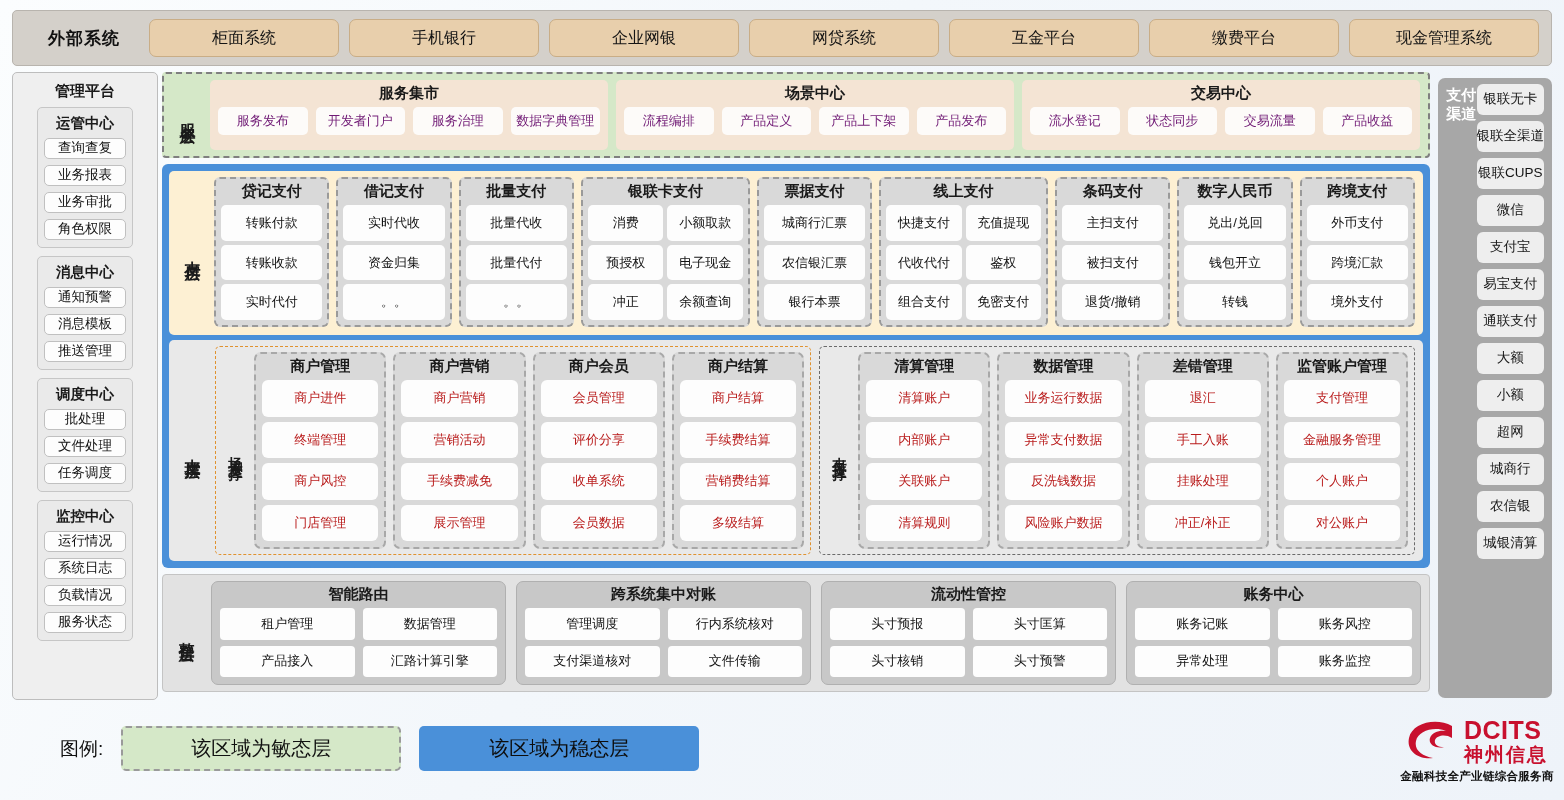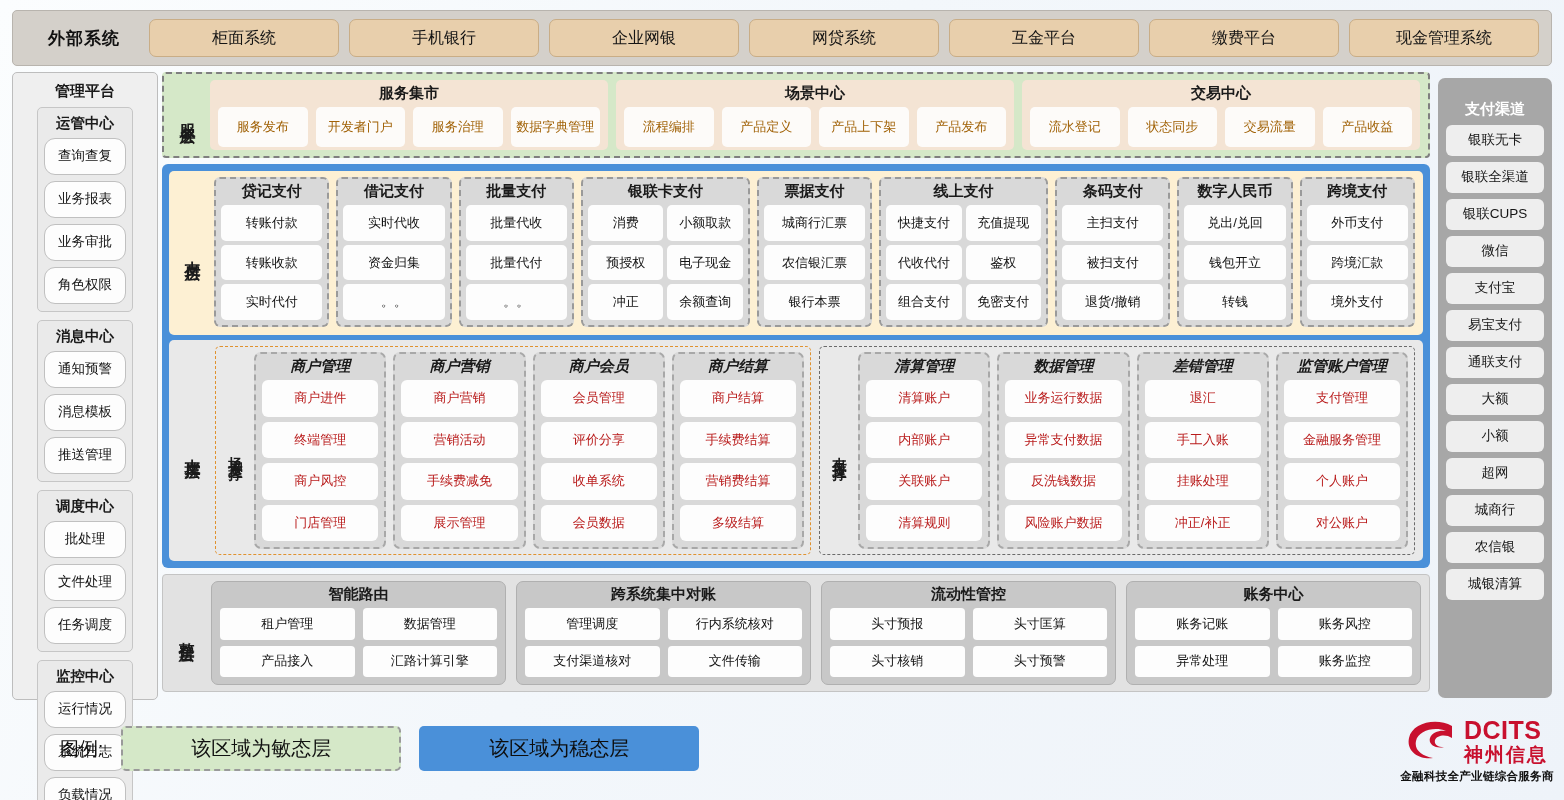--- a/index.html
+++ b/index.html
@@ -42,30 +42,30 @@
     padding:6px 24px; display:flex; flex-direction:column;
   }
   .leftcol-title{ font-size:15px; font-weight:bold; text-align:center; padding:3px 0 6px; }
   .lgroup{
     background:#eaeaea; border:1px solid #c6c6c6; border-radius:5px;
     padding:5px 6px 7px; margin-bottom:8px;
   }
   .lgroup:last-child{ margin-bottom:0; }
   .lgroup-title{ font-size:14.5px; font-weight:bold; text-align:center; padding:1px 0 5px; }
   .lbtn{
-    height:37px; background:#fdfdfd; border:1px solid #c0c0c0; border-radius:11px;
+    height:21px; background:#fdfdfd; border:1px solid #c0c0c0; border-radius:5px;
     font-size:13.5px; margin-bottom:6px; color:#111;
   }
   .lbtn:last-child{ margin-bottom:0; }
 
   
   .rightcol{
     position:absolute; left:1438px; top:78px; width:114px; height:620px;
-    background:#a7a7a7; border-radius:7px; padding:20px 8px;
-    display:flex; flex-direction:column;
+    background:#a7a7a7; border-radius:7px; padding:6px 8px;
+    display:flex; 
   }
   .rightcol-title{ font-size:15px; font-weight:bold; color:#fff; text-align:center; padding:2px 0 6px; }
   .rbtn{
     height:31px; background:#eeeeee; border-radius:6px; font-size:13.5px;
     margin-bottom:6px; color:#151515;
   }
   .rbtn:last-child{ margin-bottom:0; }
 
   
   .center{ position:absolute; left:162px; top:72px; width:1268px; height:628px; }
@@ -80,22 +80,22 @@
     font-size:16px; font-weight:bold; writing-mode:vertical-rl; text-orientation:upright;
     letter-spacing:3px;
   }
   .svc-group{
     flex:1; background:#f4e4d4; border-radius:5px; padding:3px 8px 6px;
     display:flex; flex-direction:column;
   }
   .svc-group-title{ font-size:15px; font-weight:bold; text-align:center; padding:1px 0 4px; }
   .svc-items{ display:flex; gap:8px; justify-content:center; }
   .svc-chip{
-    flex:1; max-width:104px; height:40px; background:#fdfbf9; border-radius:5px;
-    font-size:13px; color:#a16207;
+    flex:1; max-width:104px; height:28px; background:#fdfbf9; border-radius:5px;
+    font-size:13px; color:#701a75;
   }
 
   
   .stable-wrap{
     margin-top:6px; background:#4a90d9; border:2px dashed #4a90d9; border-radius:6px;
     padding:5px; height:404px; display:flex; flex-direction:column; gap:5px;
   }
 
   
   .pay-layer{
@@ -129,21 +129,21 @@
   .sub-label{
     width:26px; flex:none; display:flex; align-items:center; justify-content:center;
     font-size:14.5px; font-weight:bold; writing-mode:vertical-rl; text-orientation:upright;
     letter-spacing:3px;
   }
   .sup-cols{ flex:1; display:flex; gap:7px; }
   .sup-group{
     flex:1; background:#d9d9d9; border:2px dashed #a8a8a8; border-radius:7px;
     padding:2px 6px 6px; display:flex; flex-direction:column;
   }
-  .sup-group-title{ font-size:15px; font-weight:bold; text-align:center; padding:1px 0 4px;font-style:italic; }
+  .sup-group-title{ font-size:15px; font-weight:bold; text-align:center; padding:1px 0 4px; }
   .sup-items{ display:flex; flex-direction:column; gap:5px; flex:1; }
   .sup-chip{
     flex:1; background:#fdfdfd; border-radius:6px; font-size:13px; color:#b91c1c; min-height:25px;
   }
 
   
   .int-layer{
     margin-top:6px; height:118px; background:#e2e2e2; border:1px solid #c4c4c4; border-radius:4px;
     display:flex; align-items:stretch; padding:6px 8px; gap:10px;
   }

